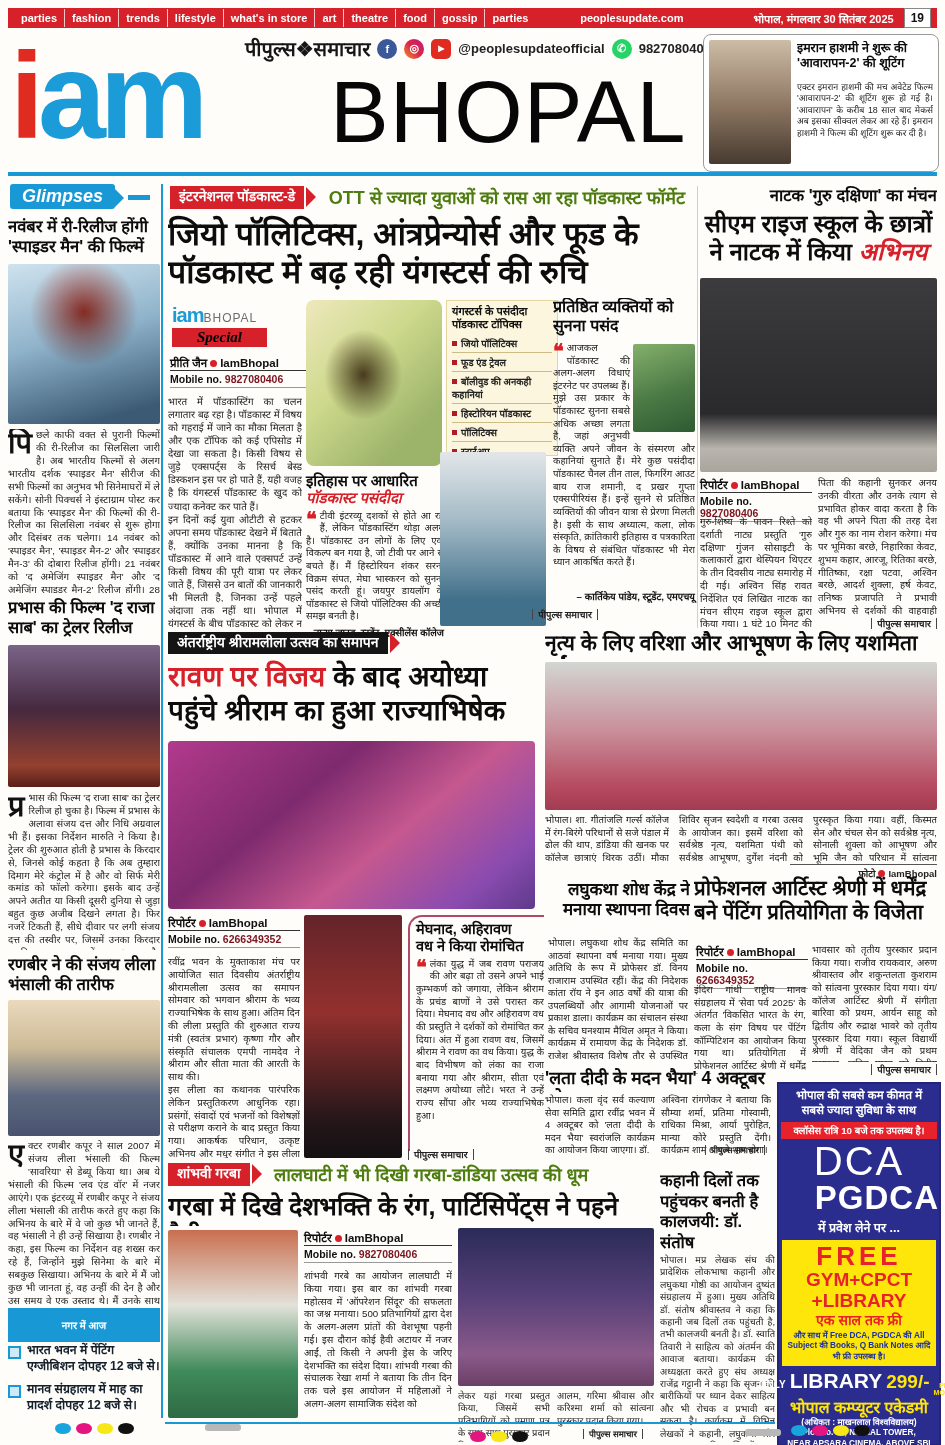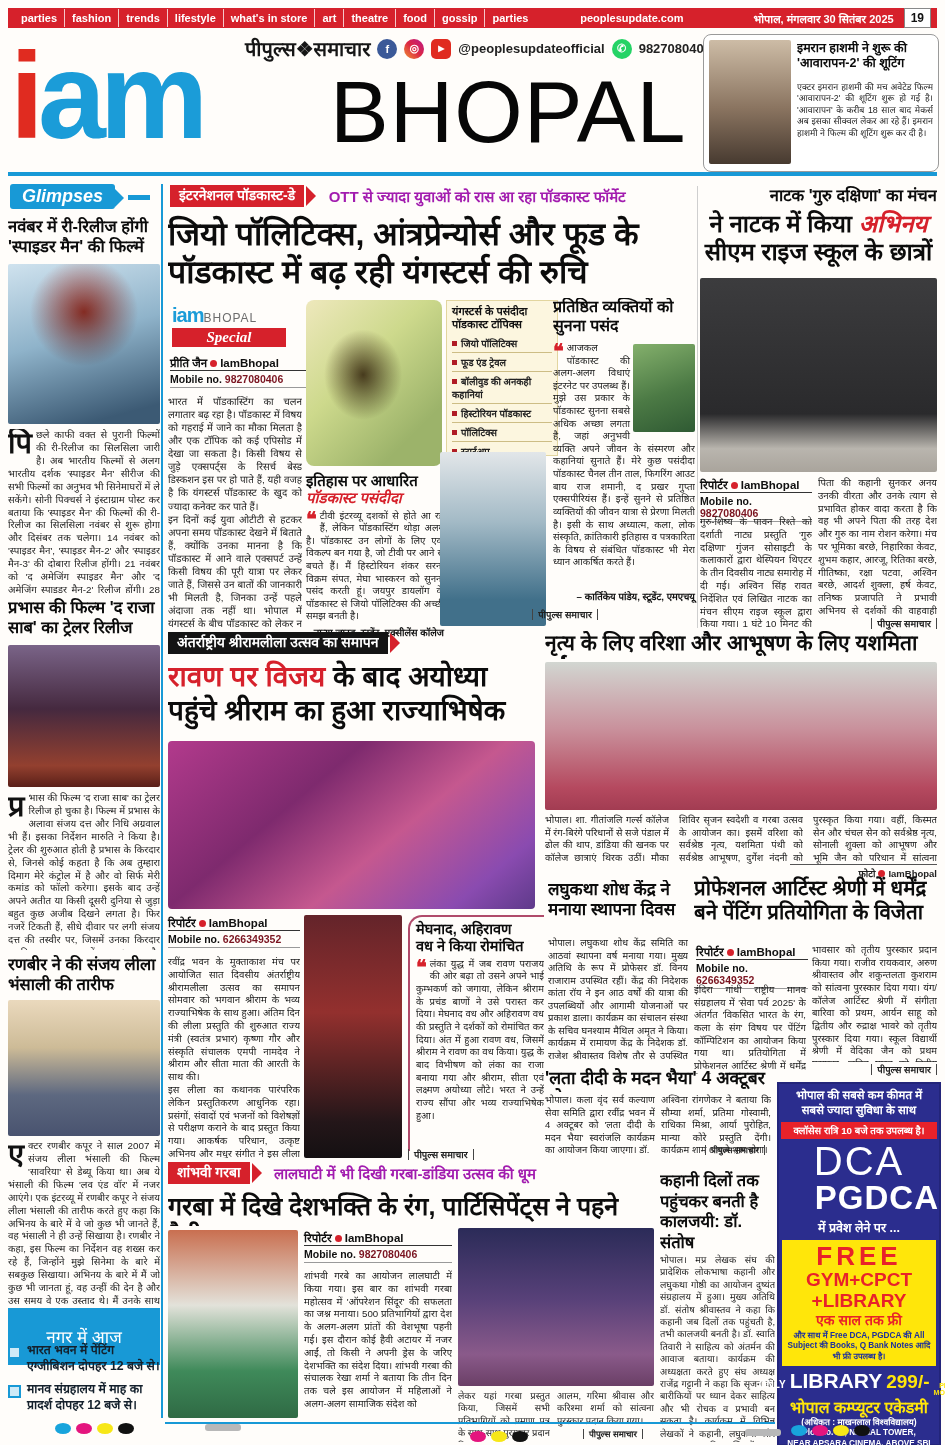--- a/index.html
+++ b/index.html
@@ -6,21 +6,21 @@
   #page{position:relative;width:945px;height:1445px;background:#fffdfa;margin:0 auto;overflow:hidden;}
   .abs{position:absolute;}
   .clip{overflow:hidden;}
   .bt{font-size:10.1px;line-height:1.32;text-align:justify;color:#1d1d1d;}
   .hd{font-weight:bold;color:#0c0c0c;line-height:1.16;}
   .red{color:#d6212b;}
   .photo{border-radius:2px;}
   .tag{display:inline-block;background:#d6212b;color:#fff;font-weight:bold;padding:3px 9px 4px;font-size:14px;line-height:1.1;}
   .tag.blk{background:#141414;}
   .tri{display:inline-block;width:0;height:0;border-top:10px solid transparent;border-bottom:10px solid transparent;border-left:10px solid #d6212b;vertical-align:middle;margin-left:2px;}
-  .kick{font-weight:bold;color:#a21caf;font-size:15px;vertical-align:middle;margin-left:8px;}
+  .kick{font-weight:bold;color:#4d7c0f;font-size:18px;vertical-align:middle;margin-left:8px;}
   .byl{font-size:11.5px;font-weight:bold;color:#101010;}
   .byl .row1{border-bottom:1.5px solid #333;padding-bottom:0;}
   .byl .row2{padding-top:2px;border-bottom:1px solid #999;padding-bottom:2px;font-size:10.5px;}
   .byl .num{color:#7a1420;}
   .dotred{display:inline-block;width:7px;height:7px;border-radius:50%;background:#d6212b;margin:0 3px 1px 3px;vertical-align:middle;}
   .credit{font-size:9.5px;font-weight:bold;color:#222;white-space:nowrap;}
   .credit .bars{border-left:1.5px solid #444;border-right:1.5px solid #444;padding:0 5px;}
   .dc{float:left;font-weight:bold;font-size:29px;line-height:.95;margin:1px 4px 0 0;color:#111;}
   .qm{color:#d6212b;font-size:20px;font-weight:bold;float:left;line-height:.9;margin-right:3px;}
   .dot{display:inline-block;width:16px;height:11px;border-radius:50%;margin-right:5px;}
@@ -40,21 +40,21 @@
   .icn{display:inline-flex;align-items:center;justify-content:center;width:20px;height:20px;border-radius:50%;color:#fff;font-size:11px;font-weight:bold;}
   .handle{font-size:13px;font-weight:bold;color:#222;}
   .logo-iam{font-weight:800;font-size:122px;letter-spacing:-6px;line-height:.9;color:#1b9cd8;}
   .logo-iam .i{color:#e02b20;}
   .logo-bhopal{font-size:88px;font-weight:500;letter-spacing:1px;color:#070707;line-height:1;}
   
   .gl-box{display:inline-block;background:#1899d6;color:#fff;font-style:italic;font-weight:bold;font-size:18px;padding:2px 12px;border-radius:3px;}
   .gl-tri{display:inline-block;width:0;height:0;border-top:9px solid transparent;border-bottom:9px solid transparent;border-left:9px solid #1899d6;vertical-align:middle;}
   .gl-dash{display:inline-block;width:22px;height:5px;background:#1899d6;vertical-align:middle;margin-left:4px;}
   .lhd{font-size:16.5px;font-weight:bold;color:#0c0c0c;line-height:1.22;}
-  .today-hdr{background:#1899d6;color:#fff;font-weight:normal;font-size:17px;text-align:center;padding:17px 0;}
+  .today-hdr{background:#1899d6;color:#fff;font-weight:bold;font-size:10px;text-align:center;padding:10px 0;}
   .ti{display:flex;gap:6px;font-size:12.3px;font-weight:bold;color:#14202c;line-height:1.3;margin-top:7px;}
   .ti .bsq{flex:0 0 auto;width:9px;height:9px;border:2px solid #1899d6;background:#cfeaf7;margin-top:3px;}
   
   .topics{background:#fcf6df;border:1px solid #e2d59f;padding:4px 5px;}
   .topics .tt{font-size:11px;font-weight:bold;color:#111;line-height:1.2;margin-bottom:3px;}
   .titem{font-size:9.6px;font-weight:bold;color:#222;border-bottom:1px solid #cdbd85;padding:2.5px 0;}
   .sub1{font-size:15px;font-weight:bold;color:#0d0d0d;line-height:1.15;}
   .sub2{font-size:15px;font-weight:bold;font-style:italic;color:#d6212b;line-height:1.15;}
   .quote{font-size:9.7px;line-height:1.3;text-align:justify;color:#1d1d1d;}
   .attr{font-size:9.7px;font-weight:bold;color:#111;text-align:right;}
@@ -156,21 +156,21 @@
   <div class="abs dash" style="left:205px;top:1424px;"></div>
 
   <div class="abs" style="left:170px;top:185px;width:525px;">
     <span class="tag">इंटरनेशनल पॉडकास्ट-डे</span><span class="tri"></span>
     <span class="kick">OTT से ज्यादा युवाओं को रास आ रहा पॉडकास्ट फॉर्मेट</span>
   </div>
   <div class="abs hd clip" style="left:168px;top:215px;width:528px;height:84px;font-size:32px;line-height:1.2;">जियो पॉलिटिक्स, आंत्रप्रेन्योर्स और फूड के पॉडकास्ट में बढ़ रही यंगस्टर्स की रुचि</div>
 
   <div class="abs" style="left:172px;top:304px;width:110px;">
     <div><span style="color:#1b9cd8;font-weight:800;font-size:20px;letter-spacing:-1px;">iam</span><span style="color:#6d6d6d;font-size:12px;letter-spacing:1px;">BHOPAL</span></div>
-    <div style="background:#d6212b;color:#ffffff;font-family:'Liberation Serif',serif;font-style:italic;font-weight:bold;font-size:15px;text-align:center;width:114px;padding:1px 0;margin-top:1px;">Special</div>
+    <div style="background:#d6212b;color:#000000;font-family:'Liberation Serif',serif;font-style:italic;font-weight:bold;font-size:15px;text-align:center;width:95px;padding:1px 0;margin-top:1px;">Special</div>
   </div>
   <div class="abs byl" style="left:170px;top:355px;width:138px;">
     <div class="row1"><span>प्रीति जैन</span><span class="dotred"></span><span>IamBhopal</span></div>
     <div class="row2"><span>Mobile no.</span> <span class="num">9827080406</span></div>
   </div>
   <div class="abs bt clip" style="left:168px;top:395px;width:134px;height:234px;font-size:9.9px;">
     <span>भारत में पॉडकास्टिंग का चलन लगातार बढ़ रहा है। पॉडकास्ट में विषय को गहराई में जाने का मौका मिलता है और एक टॉपिक को कई एपिसोड में देखा जा सकता है। किसी विषय से जुड़े एक्सपर्ट्स के रिसर्च बेस्ड डिस्कशन इस पर हो पाते हैं, यही वजह है कि यंगस्टर्स पॉडकास्ट के खुद को ज्यादा कनेक्ट कर पाते हैं।</span><br><span>इन दिनों कई युवा ओटीटी से हटकर अपना समय पॉडकास्ट देखने में बिताते हैं, क्योंकि उनका मानना है कि पॉडकास्ट में आने वाले एक्सपर्ट उन्हें किसी विषय की पूरी यात्रा पर लेकर जाते हैं, जिससे उन बातों की जानकारी भी मिलती है, जिनका उन्हें पहले अंदाजा तक नहीं था। भोपाल में यंगस्टर्स के बीच पॉडकास्ट को लेकर न सिर्फ रुचि बढ़ी है, बल्कि वे इस पर चर्चाएं भी करते हैं।</span>
   </div>
 
   <div class="abs photo" style="left:306px;top:300px;width:136px;height:166px;background:linear-gradient(135deg,#eee8bc,#cdd98c 40%,#9cb36a 80%),radial-gradient(ellipse at 42% 45%,#5a4636,transparent 35%);background-blend-mode:multiply;border-radius:8px;"></div>
@@ -199,22 +199,22 @@
       <span class="qm">❝</span>
       <span class="photo" style="float:right;width:62px;height:88px;margin:2px 0 2px 3px;background:linear-gradient(160deg,#84b06c,#4c7a45 55%,#2f5a33);display:block;"></span>
       <span>आजकल पॉडकास्ट की अलग-अलग विधाएं इंटरनेट पर उपलब्ध हैं। मुझे उस प्रकार के पॉडकास्ट सुनना सबसे अधिक अच्छा लगता है, जहां अनुभवी व्यक्ति अपने जीवन के संस्मरण और कहानियां सुनाते हैं। मेरे कुछ पसंदीदा पॉडकास्ट चैनल तीन ताल, फिगरिंग आउट बाय राज शमानी, द प्रखर गुप्ता एक्सपीरियंस हैं। इन्हें सुनने से प्रतिष्ठित व्यक्तियों की जीवन यात्रा से प्रेरणा मिलती है। इसी के साथ अध्यात्म, कला, लोक संस्कृति, क्रांतिकारी इतिहास व पत्रकारिता के विषय से संबंधित पॉडकास्ट भी मेरा ध्यान आकर्षित करते हैं।</span>
     </div>
     <div class="attr">– कार्तिकेय पांडेय, स्टूडेंट, एमएचयू</div>
   </div>
   <div class="abs credit" style="left:505px;top:608px;width:120px;text-align:center;"><span class="bars">पीपुल्स समाचार</span></div>
 
   <div class="abs hd clip" style="left:700px;top:186px;width:237px;height:22px;font-size:16.5px;text-align:right;">नाटक 'गुरु दक्षिणा' का मंचन</div>
   <div class="abs hd" style="left:700px;top:210px;width:237px;height:62px;font-size:24px;text-align:center;">
+    <div>सीएम राइज स्कूल के छात्रों</div>
     <div><span>ने नाटक में किया </span><span class="red" style="font-style:italic;">अभिनय</span></div>
-    <div>सीएम राइज स्कूल के छात्रों</div>
   </div>
   <div class="abs photo" style="left:700px;top:278px;width:237px;height:194px;background:linear-gradient(180deg,#3c3c3e,#2a2a2c 70%,#b9b5ae 88%,#a9a49c);"></div>
   <div class="abs byl" style="left:700px;top:477px;width:112px;">
     <div class="row1"><span>रिपोर्टर</span><span class="dotred"></span><span>IamBhopal</span></div>
     <div class="row2"><span>Mobile no.</span> <span class="num">9827080406</span></div>
   </div>
   <div class="abs bt clip" style="left:700px;top:516px;width:112px;height:112px;font-size:9.7px;">गुरु-शिष्य के पावन रिश्ते को दर्शाती नाट्य प्रस्तुति 'गुरु दक्षिणा' गुंजन सोसाइटी के कलाकारों द्वारा थेस्पियन थिएटर के तीन दिवसीय नाट्य समारोह में दी गई। अश्विन सिंह रावत निर्देशित एवं लिखित नाटक का मंचन सीएम राइज स्कूल द्वारा किया गया। 1 घंटे 10 मिनट की इस नाट्य प्रस्तुति की शुरुआत स्कूल के दृश्य से हुई, जहां स्टूडेंट्स अनय अपनी प्रिंसिपल गीता देवी की डांट से आहत होकर घर लौट जाता है। फिर अपने</div>
   <div class="abs bt clip" style="left:818px;top:477px;width:119px;height:138px;font-size:9.7px;">पिता की कहानी सुनकर अनय उनकी वीरता और उनके त्याग से प्रभावित होकर वादा करता है कि वह भी अपने पिता की तरह देश और गुरु का नाम रोशन करेगा। मंच पर भूमिका बरछे, निहारिका केवट, शुभम कहार, आरजू, रितिका बरछे, गीतिष्का, रक्षा पटवा, अश्विन बरछे, आदर्श शुक्ला, हर्ष केवट, तनिष्क प्रजापति ने प्रभावी अभिनय से दर्शकों की वाहवाही बटोरी। मंच व्यवस्था राजकुमार अग्रवाल, वेशभूषा सारिका जैन, रूप सज्जा-अंजली थापा, आंनिता बरछे द्वारा की गई। संगीत संचालन अश्विन सिंह रावत ने किया।</div>
   <div class="abs credit" style="left:843px;top:617px;width:94px;text-align:right;"><span class="bars">पीपुल्स समाचार</span></div>
 
@@ -243,21 +243,21 @@
   <div class="abs photo" style="left:545px;top:662px;width:392px;height:148px;background:linear-gradient(180deg,#d2d6d1,#c9919c 45%,#b5495f 85%,#a23c52);"></div>
   <div class="abs" style="left:545px;top:814px;width:392px;display:flex;gap:10px;">
     <div class="bt clip" style="width:124px;height:50px;font-size:9.5px;">भोपाल। शा. गीतांजलि गर्ल्स कॉलेज में रंग-बिरंगे परिधानों से सजे पंडाल में ढोल की थाप, डांडिया की खनक पर कॉलेज छात्राएं थिरक उठीं। मौका था, उद्यमिता</div>
     <div class="bt clip" style="width:124px;height:50px;font-size:9.5px;">शिविर सृजन स्वदेशी व गरबा उत्सव के आयोजन का। इसमें वरिशा को सर्वश्रेष्ठ नृत्य, यशमिता पंथी को सर्वश्रेष्ठ आभूषण, दुर्गेश नंदनी को सर्वश्रेष्ठ परिधान के लिए</div>
     <div class="bt clip" style="width:124px;height:50px;font-size:9.5px;">पुरस्कृत किया गया। वहीं, किस्मत सेन और चंचल सेन को सर्वश्रेष्ठ नृत्य, सोनाली शुक्ला को आभूषण और भूमि जैन को परिधान में सांत्वना पुरस्कार दिया गया।</div>
   </div>
   <div class="abs credit" style="left:790px;top:864px;width:147px;text-align:right;border-top:1px solid #555;padding-top:2px;">
     <span>फोटो</span><span class="dotred"></span><span>IamBhopal</span>
   </div>
 
-  <div class="abs hd clip" style="left:548px;top:880px;width:142px;height:54px;font-size:17px;">लघुकथा शोध केंद्र ने मनाया स्थापना दिवस</div>
+  <div class="abs hd clip" style="left:548px;top:880px;width:142px;height:54px;font-size:17px;text-align:right;">लघुकथा शोध केंद्र ने मनाया स्थापना दिवस</div>
   <div class="abs bt clip" style="left:548px;top:937px;width:140px;height:124px;font-size:9.5px;">भोपाल। लघुकथा शोध केंद्र समिति का आठवां स्थापना वर्ष मनाया गया। मुख्य अतिथि के रूप में प्रोफेसर डॉ. विनय राजाराम उपस्थित रहीं। केंद्र की निदेशक कांता रॉय ने इन आठ वर्षों की यात्रा की उपलब्धियों और आगामी योजनाओं पर प्रकाश डाला। कार्यक्रम का संचालन संस्था के सचिव घनश्याम मैथिल अमृत ने किया। कार्यक्रम में रामायण केंद्र के निदेशक डॉ. राजेश श्रीवास्तव विशेष तौर से उपस्थित थे। इस अवसर पर कई साहित्यकार उपस्थित रहे।</div>
 
   <div class="abs hd clip" style="left:694px;top:876px;width:243px;height:64px;font-size:20.5px;">प्रोफेशनल आर्टिस्ट श्रेणी में धर्मेंद्र बने पेंटिंग प्रतियोगिता के विजेता</div>
   <div class="abs byl" style="left:696px;top:944px;width:112px;">
     <div class="row1"><span>रिपोर्टर</span><span class="dotred"></span><span>IamBhopal</span></div>
     <div class="row2"><span>Mobile no.</span> <span class="num">6266349352</span></div>
   </div>
   <div class="abs bt clip" style="left:694px;top:984px;width:112px;height:90px;font-size:9.6px;">इंदिरा गांधी राष्ट्रीय मानव संग्रहालय में 'सेवा पर्व 2025' के अंतर्गत 'विकसित भारत के रंग, कला के संग' विषय पर पेंटिंग कॉम्पिटिशन का आयोजन किया गया था। प्रतियोगिता में प्रोफेशनल आर्टिस्ट श्रेणी में धर्मेंद्र मेवाड़े को प्रथम पुरस्कार, संजय गहरवार को द्वितीय और प्रतीक्षा</div>
   <div class="abs bt clip" style="left:812px;top:944px;width:125px;height:118px;font-size:9.6px;">भावसार को तृतीय पुरस्कार प्रदान किया गया। राजीव रायकवार, अरुण श्रीवास्तव और शकुन्तलता कुशराम को सांत्वना पुरस्कार दिया गया। यंग/कॉलेज आर्टिस्ट श्रेणी में संगीता बारिवा को प्रथम, आर्यन साहू को द्वितीय और रुद्राक्ष भावरे को तृतीय पुरस्कार दिया गया। स्कूल विद्यार्थी श्रेणी में वेदिका जैन को प्रथम पुरस्कार, जतिन मारन को द्वितीय और अलीशा खान को तृतीय पुरस्कार प्रदान किया गया।</div>
   <div class="abs credit" style="left:843px;top:1063px;width:94px;text-align:right;"><span class="bars">पीपुल्स समाचार</span></div>

